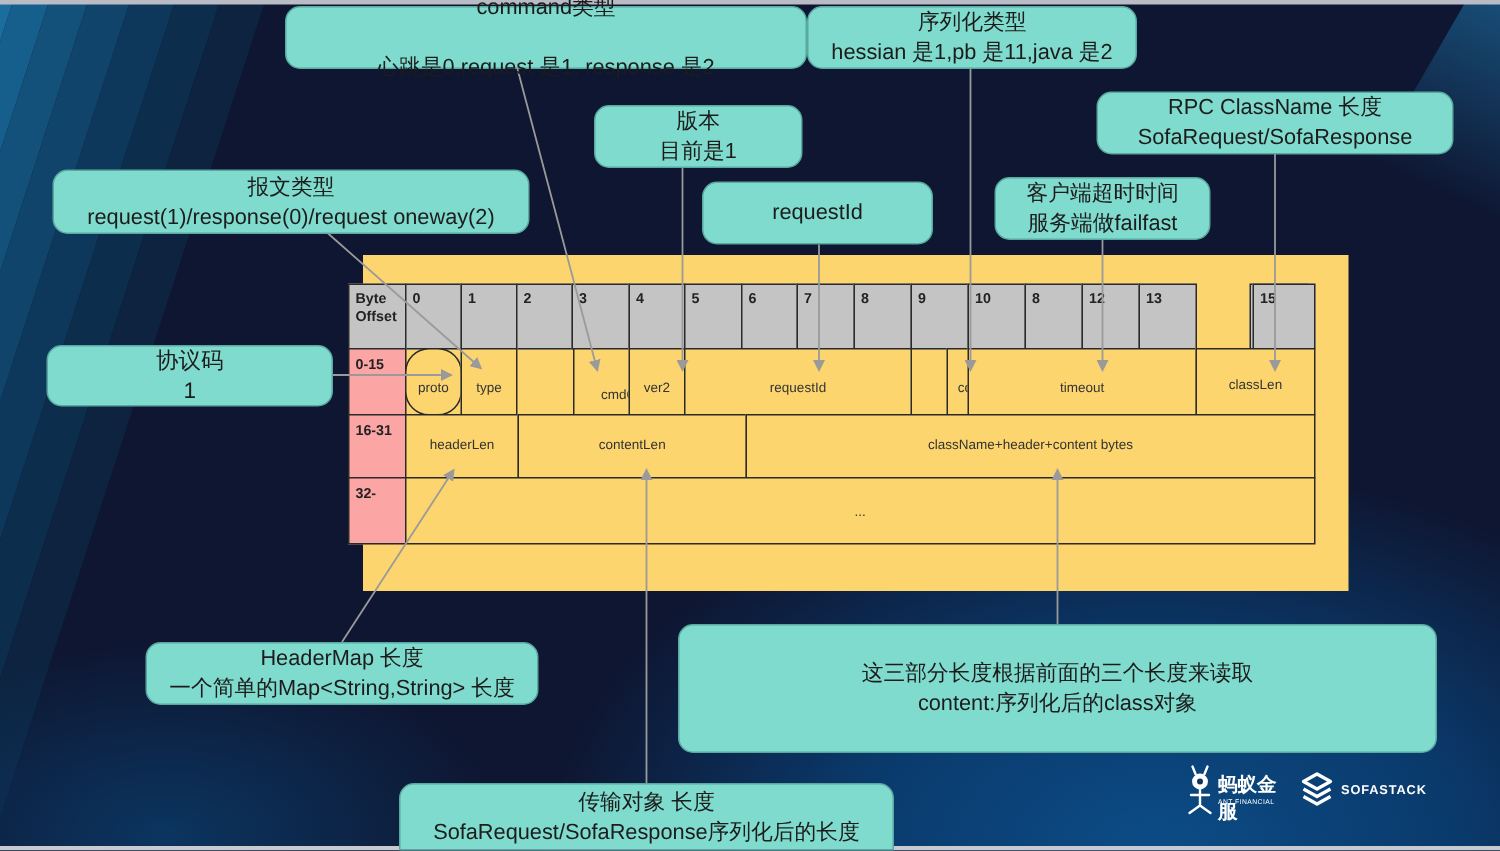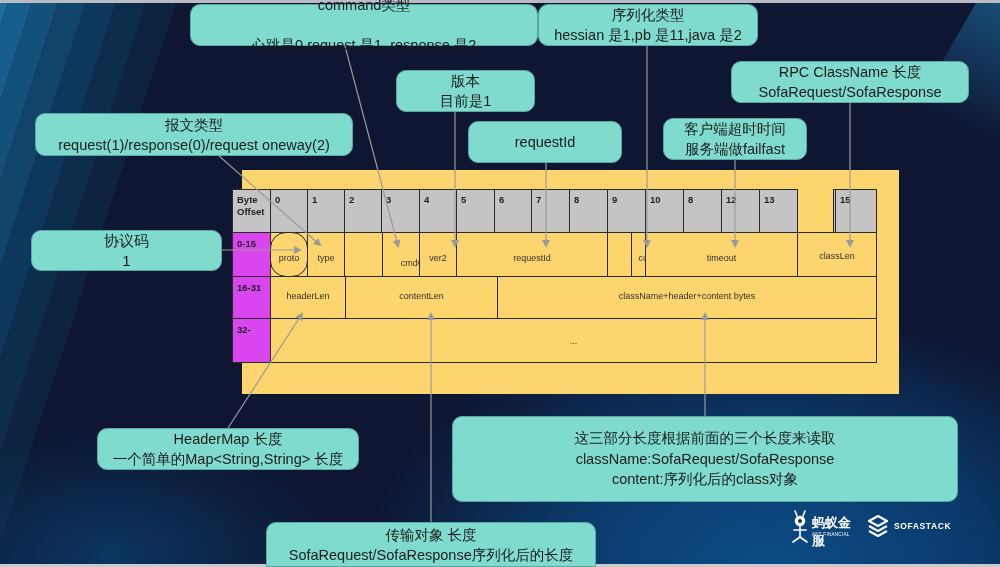--- a/index.html
+++ b/index.html
@@ -24,21 +24,21 @@
     border-radius: 10px; color: #1c1c1c; text-align: center;
     font-size: 14.5px; line-height: 20px; box-sizing: border-box;
     display: flex; flex-direction: column; justify-content: center; align-items: center;
   }
   .callout span { display:block; white-space: nowrap; }
 
   .panel { position:absolute; left:242px; top:170px; width:657px; height:224px; background:#fcd56f; }
   .grid { position:absolute; left:232px; top:189px; width:645px; height:154px; }
   .cell { position:absolute; box-sizing:border-box; border:1px solid #2a2a2a; font-size:9px; color:#333; }
   .hdr { background:#c4c4c4; font-weight:bold; font-size:9.5px; padding:4px 0 0 4px; color:#222; }
-  .off { background:#d946ef; font-weight:bold; font-size:9.5px; padding:5px 0 0 4px; color:#222; line-height:11px; }
+  .off { background:#fca5a5; font-weight:bold; font-size:9.5px; padding:5px 0 0 4px; color:#222; line-height:11px; }
   .fld { background:#fcd56f; display:flex; align-items:center; justify-content:center; }
 
   svg.lines { position:absolute; left:0; top:0; width:1000px; height:567px; pointer-events:none; }
 
   .logo { position:absolute; color:#ffffff; }
   .logo-ant { left:790px; top:510px; width:70px; height:35px; }
   .logo-ant .cn { position:absolute; left:22px; top:4px; font-size:13px; font-weight:bold; letter-spacing:0; }
   .logo-ant .en { position:absolute; left:22px; top:22px; font-size:4.5px; letter-spacing:0.3px; }
   .logo-sofa { left:866px; top:512px; width:90px; height:32px; }
   .logo-sofa .txt { position:absolute; left:28px; top:9px; font-size:8.5px; font-weight:bold; letter-spacing:0.6px; }
@@ -166,21 +166,20 @@
   <span>1</span>
 </div>
 
 <div class="callout" style="left:97px;top:428px;width:262px;height:42px;">
   <span>HeaderMap 长度</span>
   <span>一个简单的Map&lt;String,String&gt; 长度</span>
 </div>
 
 <div class="callout" style="left:452px;top:416px;width:506px;height:86px;line-height:20.5px;">
   <span>这三部分长度根据前面的三个长度来读取</span>
-  <span>className:SofaRequest/SofaResponse</span>
   <span>content:序列化后的class对象</span>
 </div>
 
 <div class="callout" style="left:266px;top:522px;width:330px;height:45px;border-bottom-left-radius:0;border-bottom-right-radius:0;">
   <span>传输对象 长度</span>
   <span>SofaRequest/SofaResponse序列化后的长度</span>
 </div>
 
 <div class="logo logo-ant">
   <svg width="20" height="34" viewBox="0 0 20 34" style="position:absolute;left:0;top:0;">

